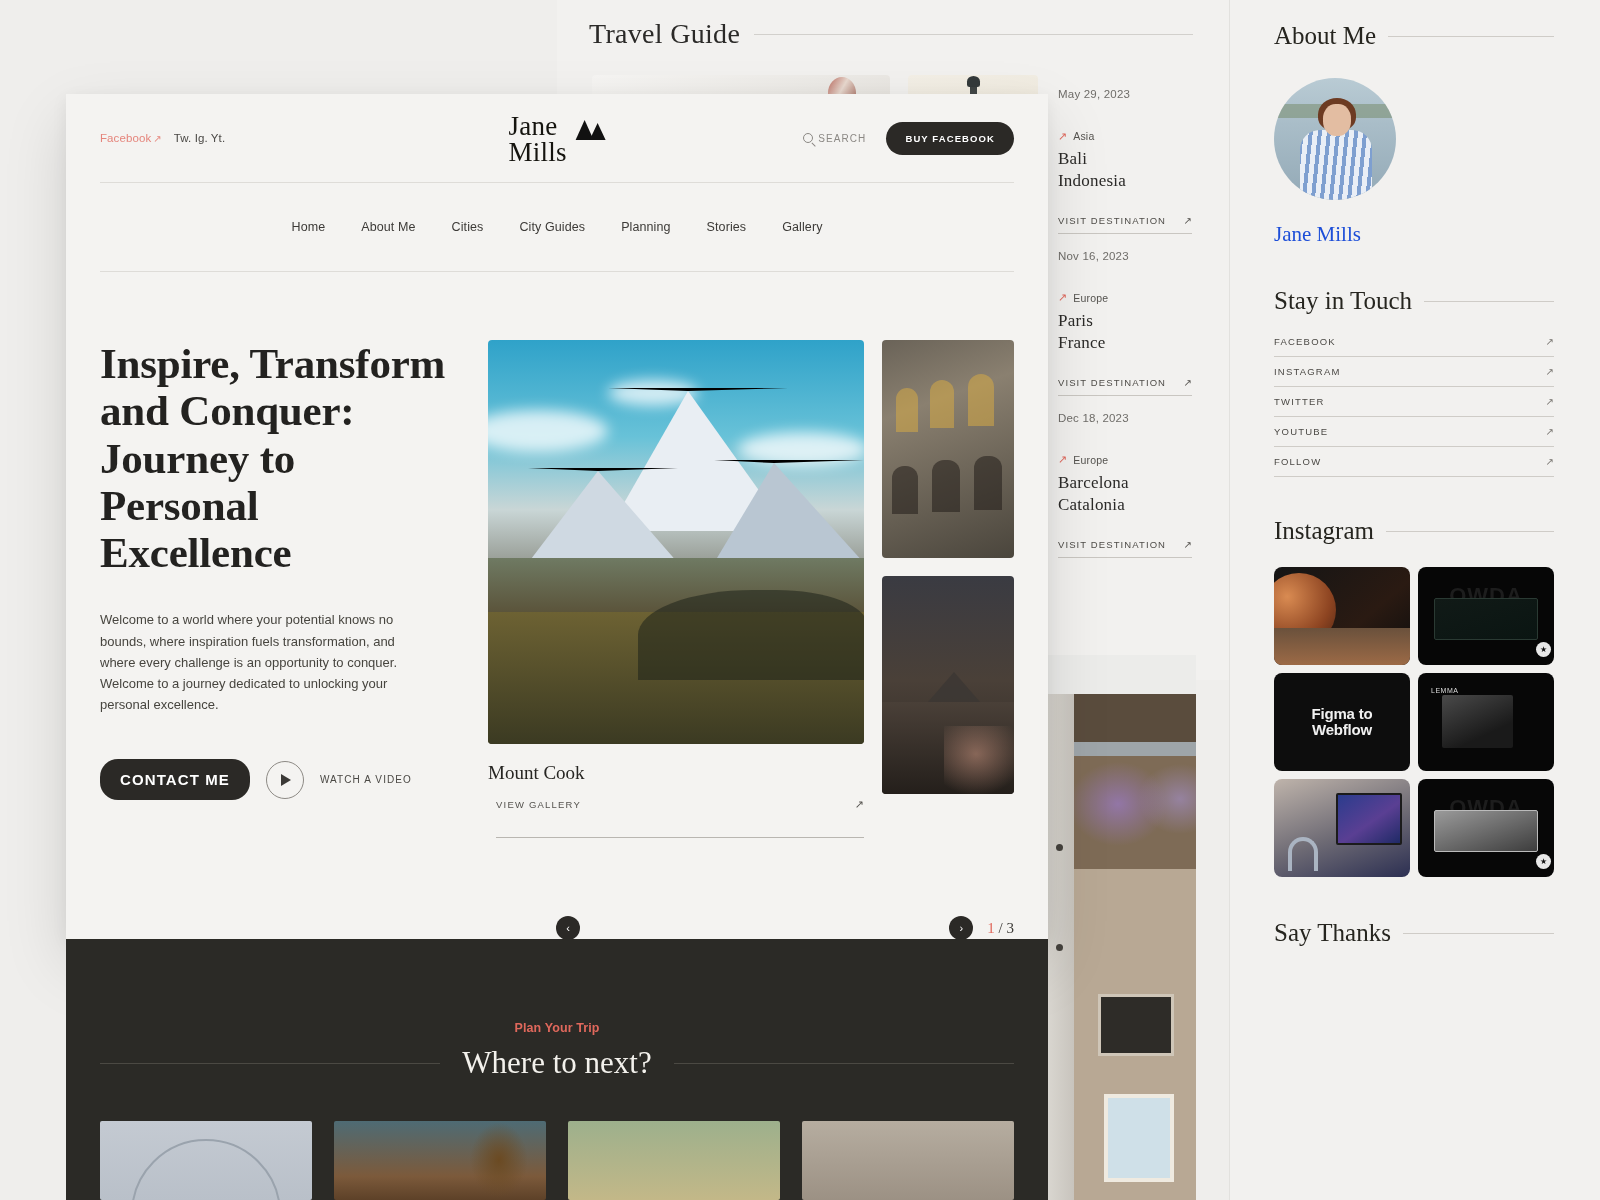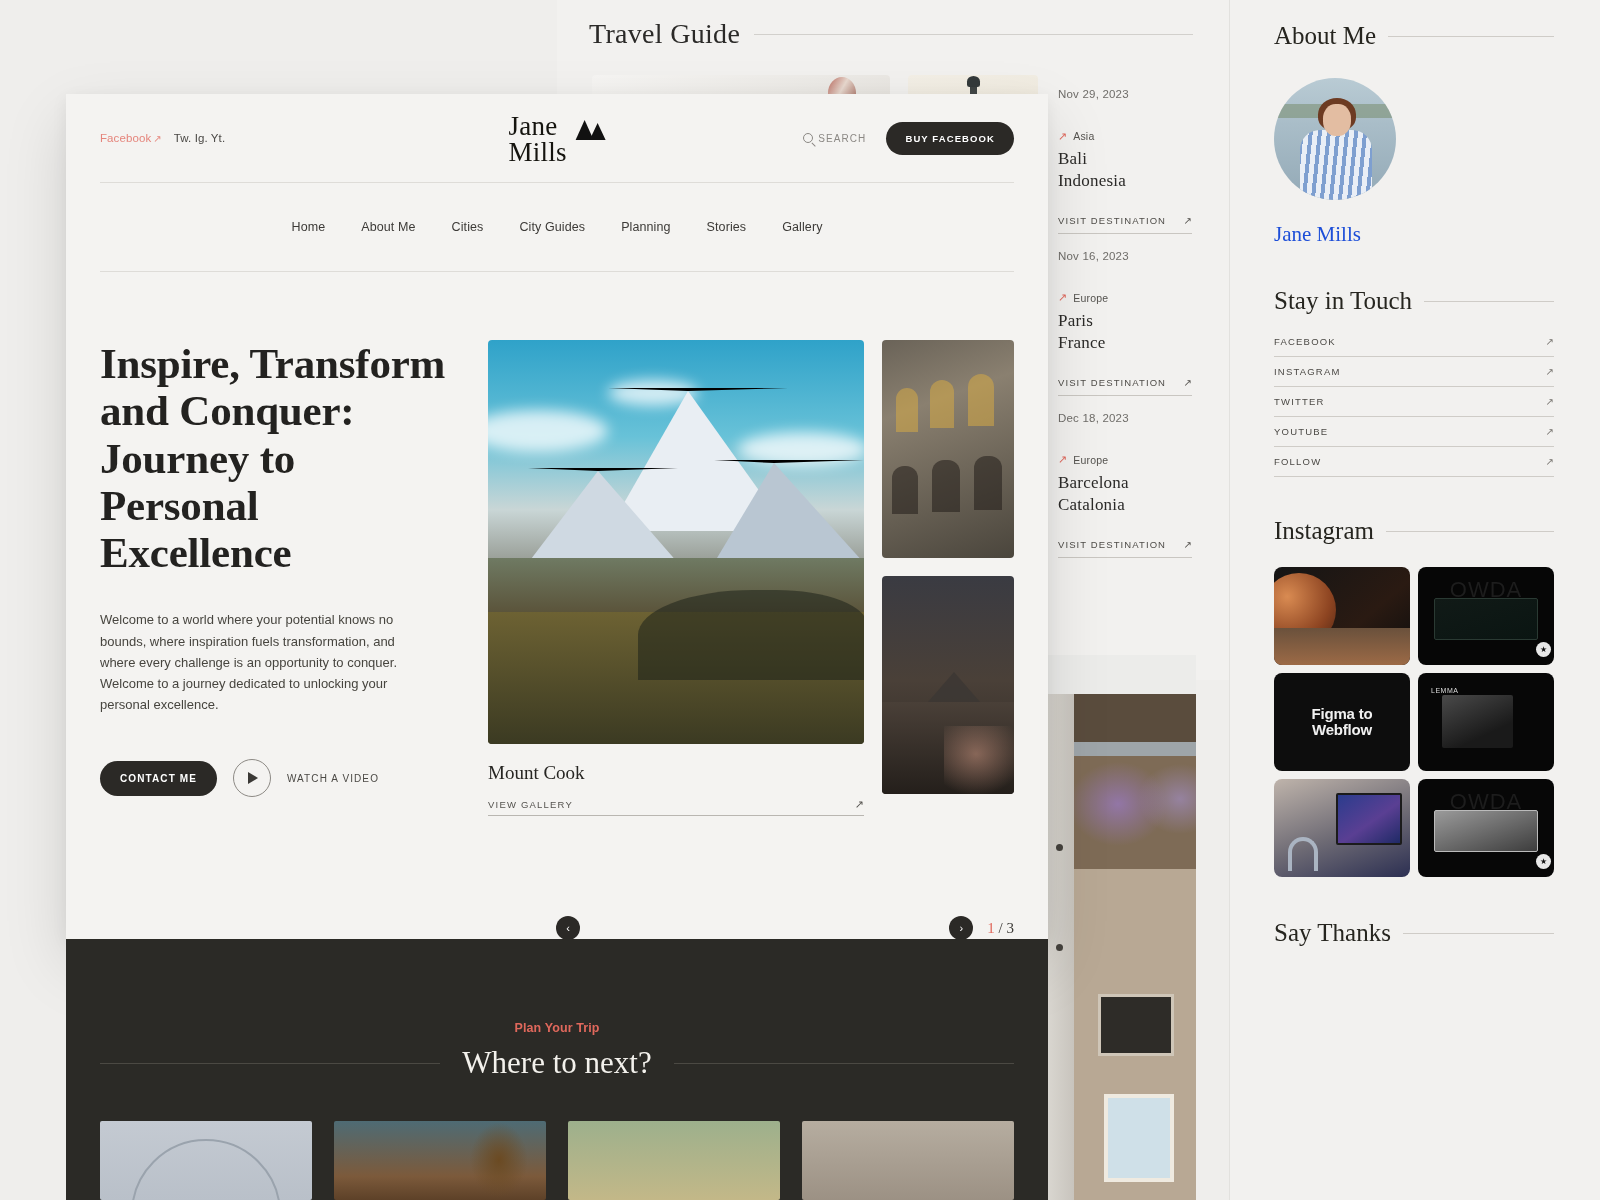--- a/index.html
+++ b/index.html
@@ -180,21 +180,21 @@
   .hero-title {
     font-family: "Liberation Serif", serif;
     font-size: 43px; line-height: 1.10; color: #232220; letter-spacing: -.2px;
   }
   .hero-sub {
     margin-top: 33px; font-size: 13px; line-height: 1.63; color: #47453f; max-width: 312px;
   }
   .hero-ctas { margin-top: 44px; display: flex; align-items: center; gap: 16px; }
   .btn-contact {
     background:#2b2926; color:#fff; border-radius:18px; border:none; cursor:pointer;
-    font-size: 10px; letter-spacing: 1.1px; font-weight:bold; padding: 12px 20px;
+    font-size: 15px; letter-spacing: 1.1px; font-weight:bold; padding: 12px 20px;
   }
   .play-circle {
     width: 38px; height: 38px; border-radius:50%; border:1px solid #8d8a85;
     display:flex; align-items:center; justify-content:center;
   }
   .play-tri {
     width:0;height:0;border-left:10px solid #3b3936;
     border-top:6px solid transparent;border-bottom:6px solid transparent; margin-left:3px;
   }
   .watch-txt { font-size: 10px; letter-spacing: 1.1px; color: #4a4844; }
@@ -209,22 +209,22 @@
   .sky-cloud {
     position:absolute; background: rgba(255,255,255,.75); border-radius: 50%; filter: blur(7px);
   }
   .peak {
     position:absolute; width:0; height:0; border-style: solid;
   }
   .shot-title {
     margin-top: 18px; font-family:"Liberation Serif", serif; font-size: 19px; color:#262522;
   }
   .shot-link {
-    margin-top: 14px; padding-bottom: 4px; border-bottom: 1px solid #b9b6b1;
-    display:flex; align-items:center; justify-content: space-between;
+    margin-top: 14px; padding-bottom: 26px; border-bottom: 1px solid #b9b6b1;
+    display:flex; align-items:center; justify-content: space-between; margin-left: 8px;
   }
   .shot-link .t { font-size: 9.5px; letter-spacing: 1.2px; color:#55534f; }
   .shot-link .a { font-size: 11px; color:#55534f; }
 
   .side-shots { display:flex; flex-direction: column; gap: 18px; width: 132px; }
   .side-img { width:132px; border-radius: 4px; overflow:hidden; position: relative; }
   .side-1 { height: 218px; background: linear-gradient(160deg,#6a6358 0%,#8a8070 30%,#4a453c 100%); }
   .side-2 { height: 218px; background: linear-gradient(180deg,#3a3b42 0%,#4a4038 48%,#2b2621 100%); }
   .arch {
     position:absolute; background: rgba(214,169,70,.55); border-radius: 14px 14px 0 0;
@@ -335,22 +335,22 @@
   .ig-2 { background:#060606; }
   .ig-3 { background:#0d0d0d; }
   .ig-4 { background:#070707; }
   .ig-5 { background: linear-gradient(160deg,#bfb4ab 0%,#6d6a74 55%,#2c2f52 100%); }
   .ig-6 { background:#070707; }
   .ig-txt {
     color:#f1f1f1; font-weight:bold; font-size: 15px; line-height:1.05; text-align:center;
     letter-spacing:-.2px;
   }
   .owda {
-    position:absolute; top: 10px; left:0; right:0; text-align:center;
-    font-weight:normal; font-size: 22px; color:#1d1d1d; letter-spacing:1px;
+    position:absolute; top: 16px; left:0; right:0; text-align:center;
+    font-weight:bold; font-size: 22px; color:#1d1d1d; letter-spacing:1px;
   }
   .owda-card {
     position:absolute; left: 12%; top: 32%; width: 76%; height: 42%;
     background: linear-gradient(160deg,#111a17,#0a1512);
     border: 1px solid #2a3a33; border-radius: 2px;
   }
   .mars {
     position:absolute; left: -12px; bottom: 18px; width: 74px; height: 74px;
     border-radius:50%;
     background: radial-gradient(circle at 34% 32%, #d98b52, #8d4421 62%, #4a2212 100%);
@@ -404,21 +404,21 @@
       <div class="balloon"></div>
     </div>
     <div class="tg-photo tg-photo-2">
       <div class="lamp"></div>
     </div>
   </div>
 
   <div class="dest-list">
 
     <div class="dest-block">
-      <div class="dest-date">Nov 29, 2023</div>
+      <div class="dest-date">May 29, 2023</div>
       <div class="dest-cat">
         <span class="arr">↗</span>
         <span class="lbl">Asia</span>
       </div>
       <div class="dest-city">Bali</div>
       <div class="dest-country">Indonesia</div>
       <div class="dest-cta">
         <span class="t">VISIT DESTINATION</span>
         <span class="a">↗</span>
       </div>

